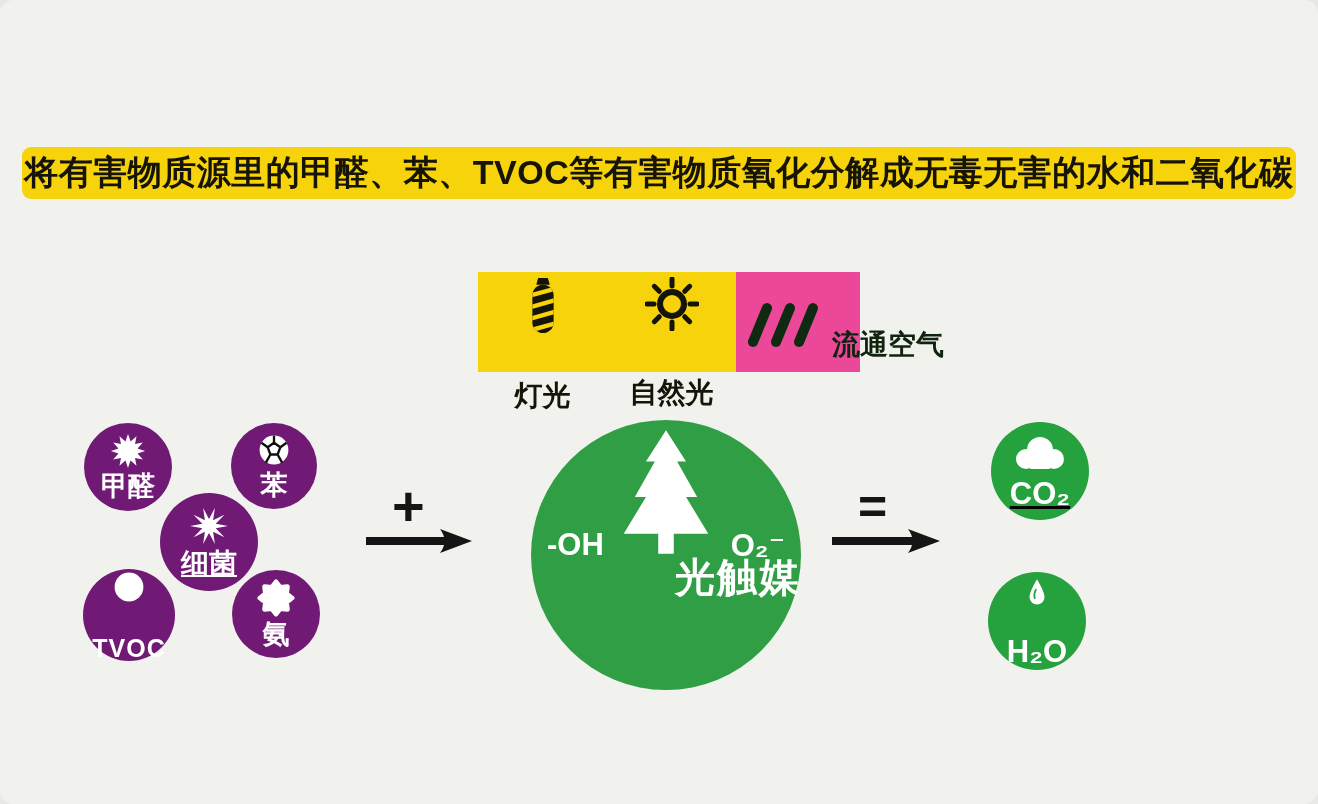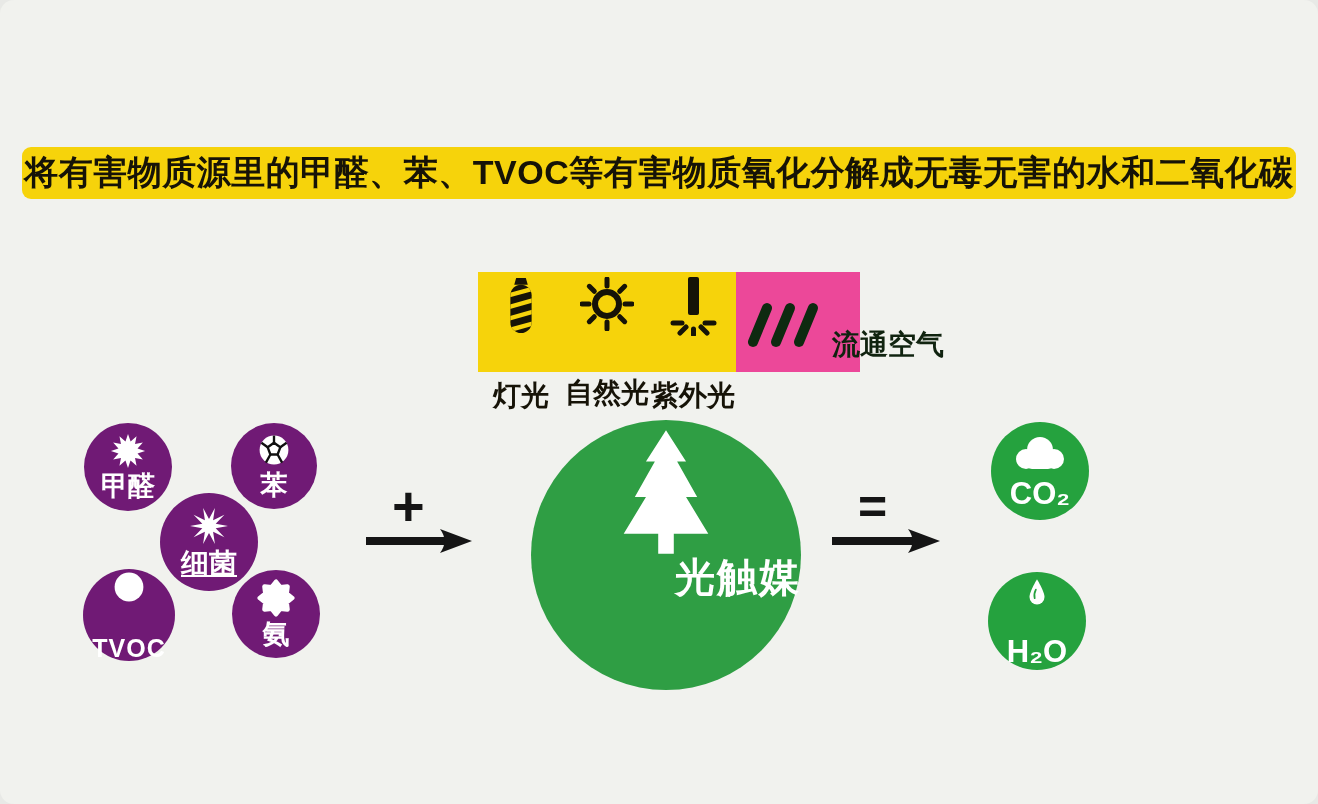--- a/index.html
+++ b/index.html
@@ -125,35 +125,20 @@
               <line x1="9.3" y1="9.3" x2="14.3" y2="14.3"></line>
               <line x1="39.7" y1="39.7" x2="44.7" y2="44.7"></line>
               <line x1="9.3" y1="44.7" x2="14.3" y2="39.7"></line>
               <line x1="39.7" y1="14.3" x2="44.7" y2="9.3"></line>
             </g>
           </svg>
         </div>
         <div class="strip-label">自然光</div>
       </div>
 
-      <div class="strip-item">
-        <div class="strip-icon">
-          <svg width="56" height="60" viewBox="0 0 56 60">
-            <rect x="23" y="1" width="11" height="38" rx="2" fill="#161307"></rect>
-            <g stroke="#161307" stroke-width="5" stroke-linecap="round">
-              <line x1="8" y1="47" x2="17" y2="47"></line>
-              <line x1="40" y1="47" x2="49" y2="47"></line>
-              <line x1="15" y1="57" x2="21" y2="51"></line>
-              <line x1="36" y1="51" x2="42" y2="57"></line>
-              <line x1="28.5" y1="53" x2="28.5" y2="59"></line>
-            </g>
-          </svg>
-        </div>
-        <div class="strip-label">紫外光</div>
-      </div>
 
     </div>
 
     <div class="strip-green">
       <div class="strip-icon">
         <svg width="86" height="52" viewBox="0 0 86 52">
           <g stroke="#0e2a10" stroke-width="10" stroke-linecap="round">
             <line x1="17" y1="43" x2="31" y2="9"></line>
             <line x1="40" y1="43" x2="54" y2="9"></line>
             <line x1="63" y1="43" x2="77" y2="9"></line>
@@ -210,30 +195,34 @@
   <div class="op" style="left:392px;top:478px;font-size:56px;">+</div>
   <svg class="arrow" style="left:366px;top:528px;" width="106" height="26" viewBox="0 0 106 26">
     <line x1="0" y1="13" x2="82" y2="13" stroke="#151515" stroke-width="8"></line>
     <path d="M74 1 L106 13 L74 25 Q83 13 74 1 Z" fill="#151515"></path>
   </svg>
 
   <div class="catalyst">
     <svg class="tree" width="100" height="128" viewBox="0 0 80 115">
       <path fill="#fff" d="M40 2 L58 30 L50 30 L68 62 L58 62 L78 95 L47 95 L47 113 L33 113 L33 95 L2 95 L22 62 L12 62 L30 30 L22 30 Z"></path>
     </svg>
+    <div class="radicals">
+      <span>-OH</span>
+      <span>O₂⁻</span>
+    </div>
     <div class="cat-name" style="top:135px;">光触媒</div>
   </div>
 
   <div class="op" style="left:858px;top:482px;font-size:50px;">=</div>
   <svg class="arrow" style="left:832px;top:528px;" width="108" height="26" viewBox="0 0 108 26">
     <line x1="0" y1="13" x2="84" y2="13" stroke="#151515" stroke-width="8"></line>
     <path d="M76 1 L108 13 L76 25 Q85 13 76 1 Z" fill="#151515"></path>
   </svg>
 
-  <div class="product" style="left:991px;top:422px;">
+  <div class="product" style="left:991px;top:422px;text-decoration:underline;">
     <svg width="60" height="42" viewBox="0 0 60 40" style="margin-top:10px;">
       <g fill="#fff">
         <circle cx="16" cy="26" r="10"></circle>
         <circle cx="30" cy="17" r="13"></circle>
         <circle cx="44" cy="26" r="10"></circle>
         <rect x="16" y="22" width="28" height="14" rx="6"></rect>
       </g>
     </svg>
     <div class="prod-label">CO₂</div>
   </div>

